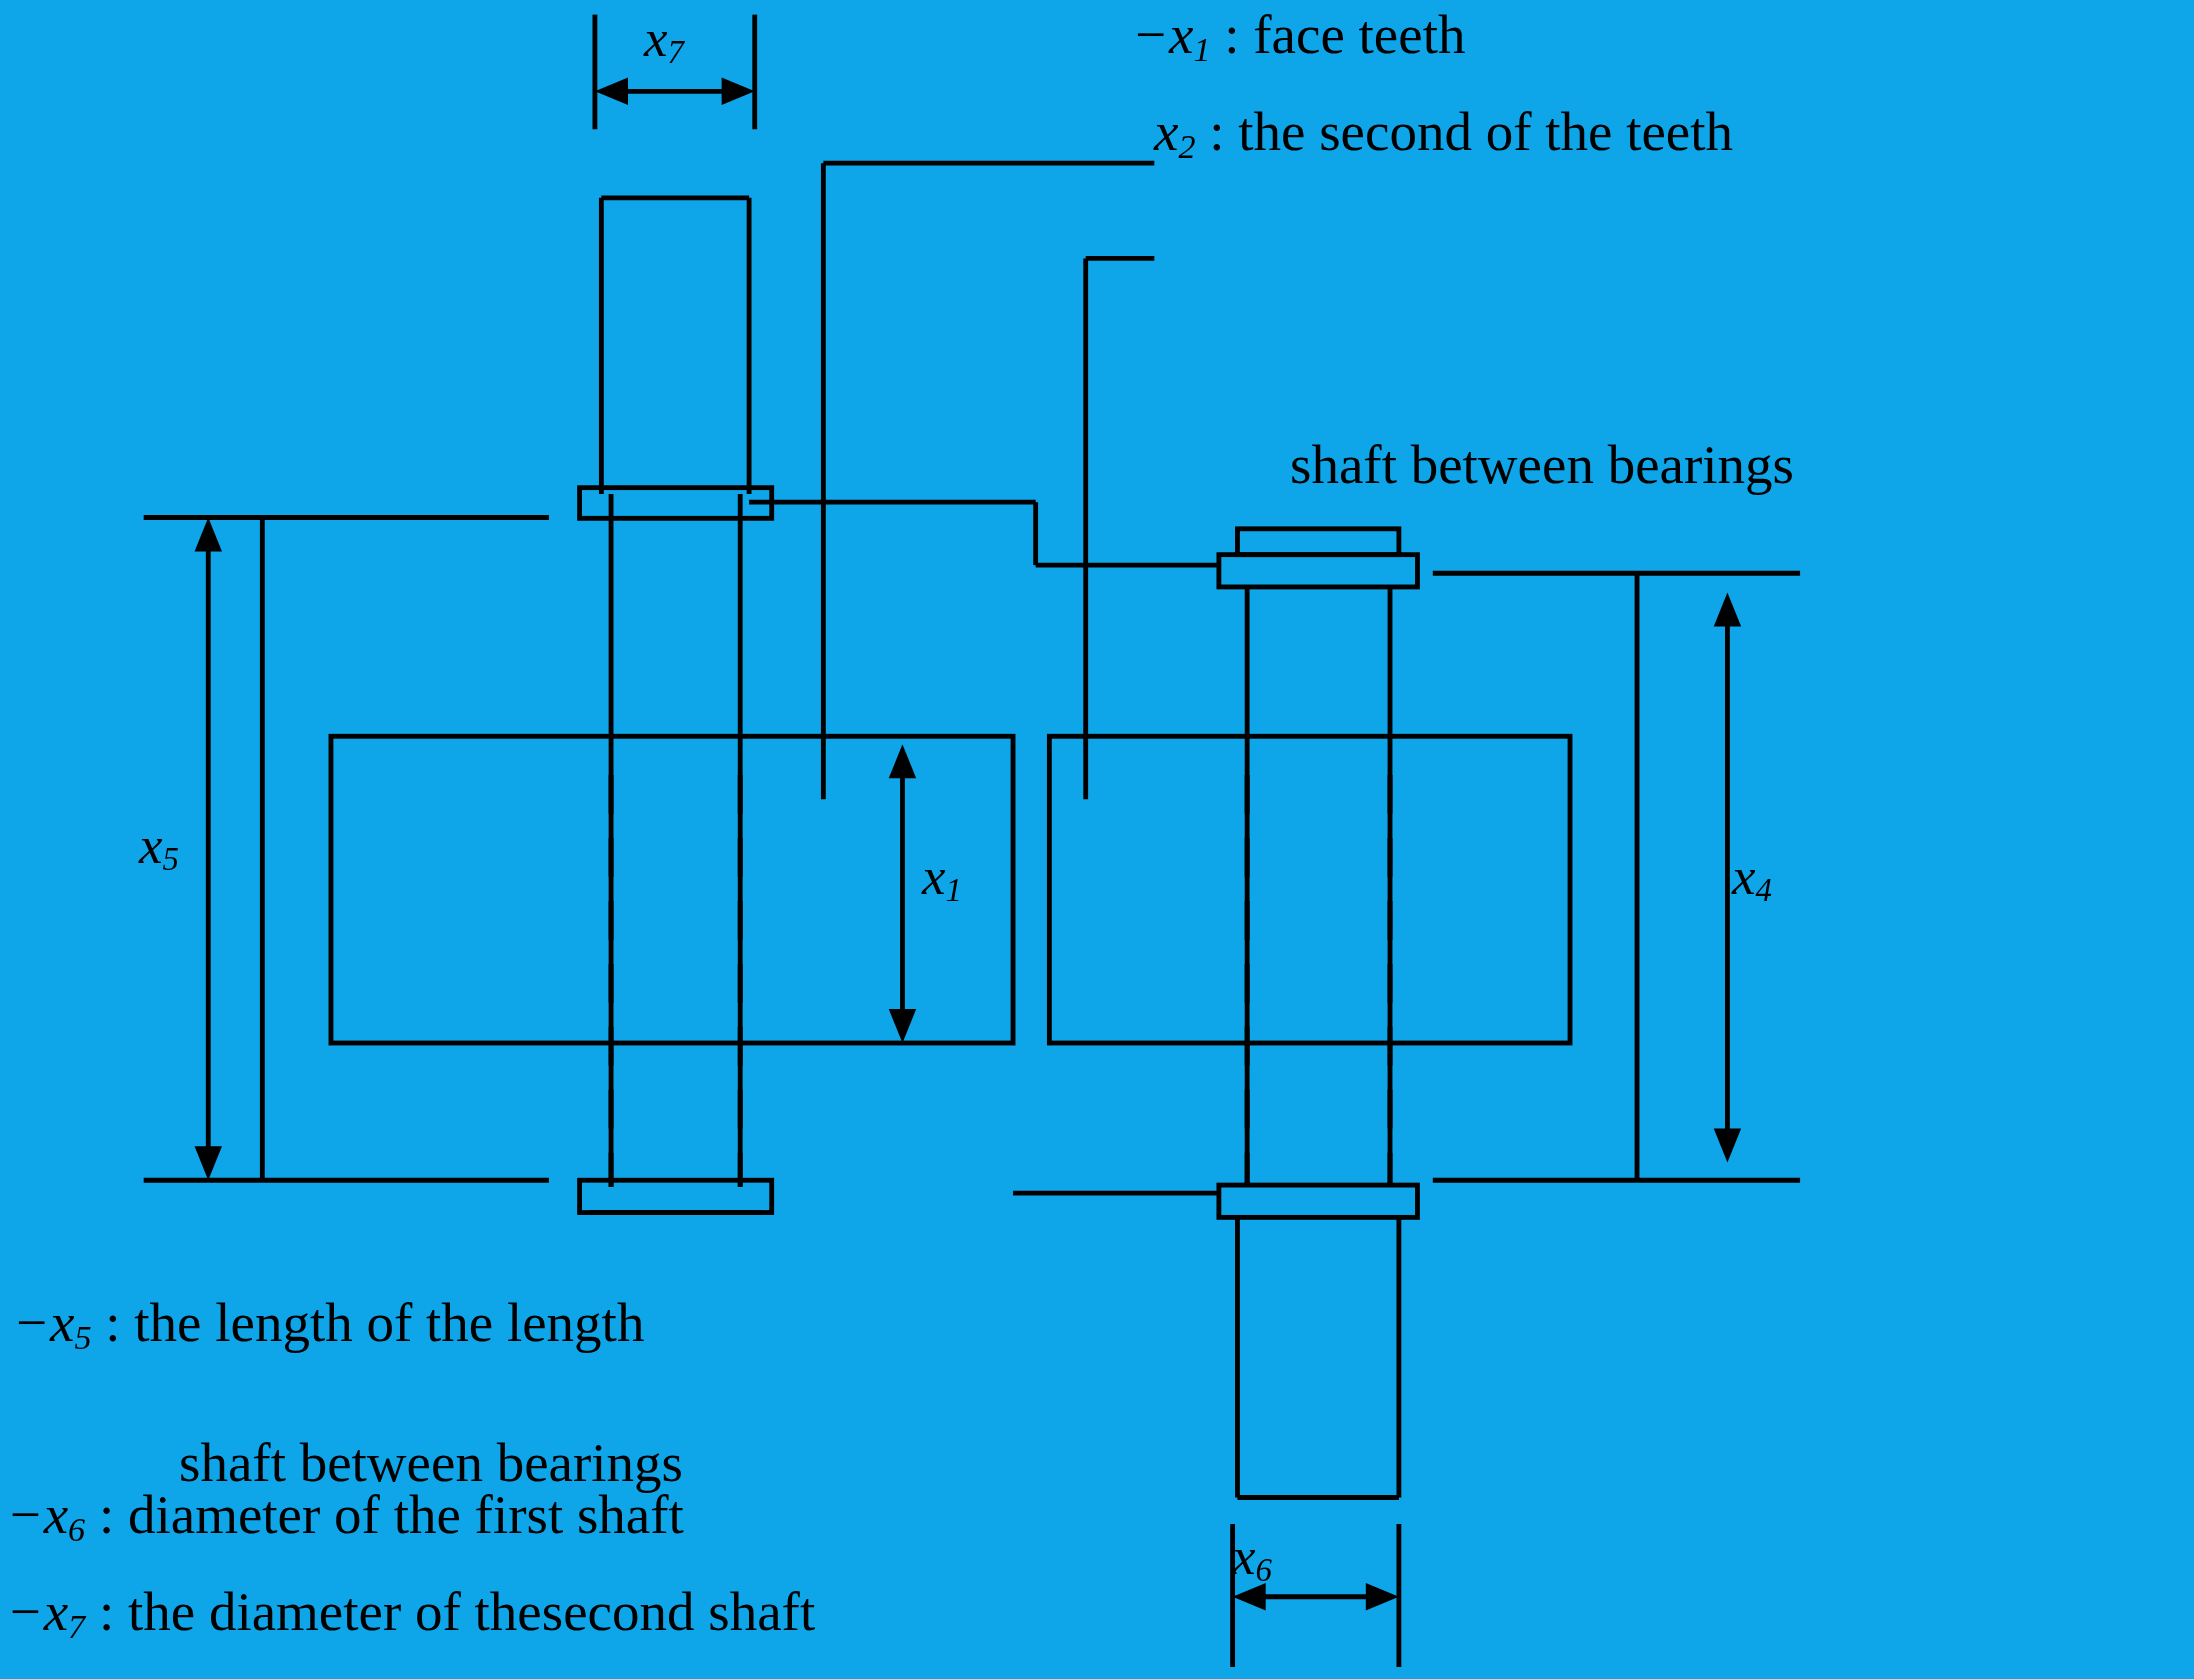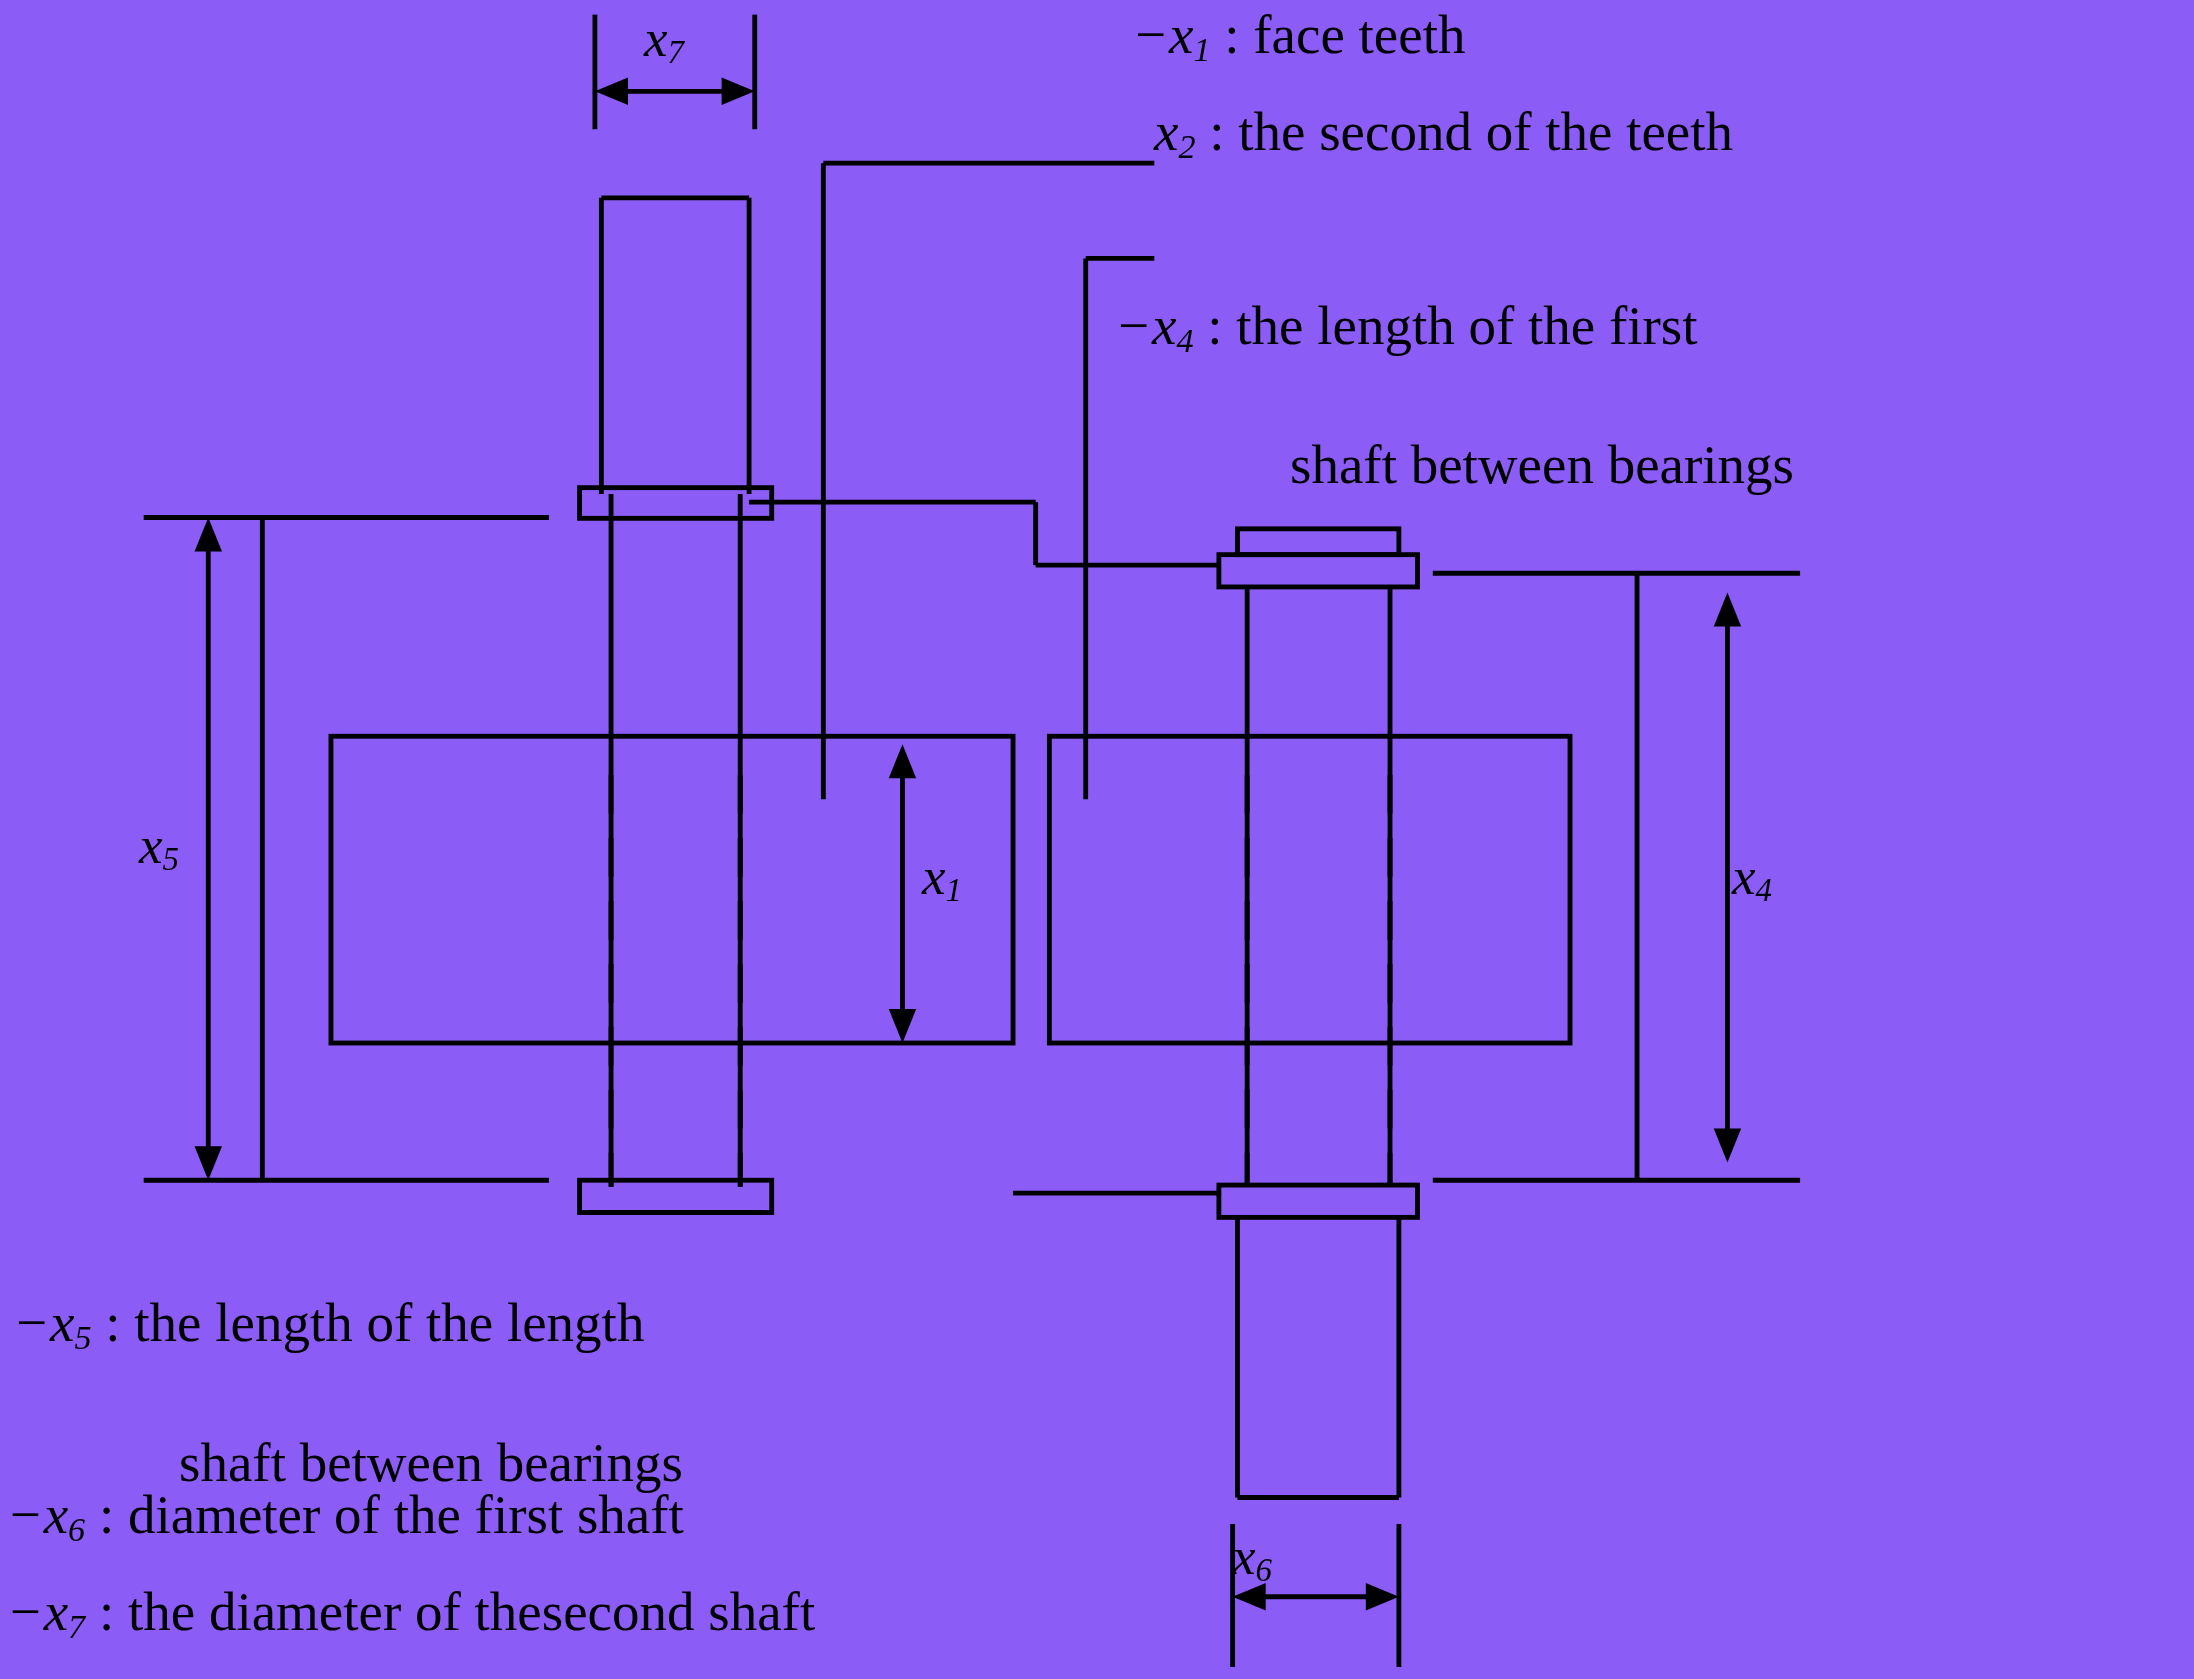--- a/index.html
+++ b/index.html
@@ -7,21 +7,21 @@
     padding: 0;
     background: #ffffff;
   }
   body {
     font-family: "Liberation Serif", serif;
   }
   #stage {
     position: relative;
     width: 2194px;
     height: 1680px;
-    background: #8b5cf6;
+    background: #0ea5e9;
     overflow: hidden;
   }
   svg.diagram {
     position: absolute;
     left: 0;
     top: 0;
     width: 2194px;
     height: 1680px;
   }
   .legend-item {
@@ -217,23 +217,20 @@
 
   <div class="legend-item" style="left:1135px; top:4px;">
     <span class="dash">−</span><span class="var"><span>x</span><sub>1</sub></span><span> : </span><span>face teeth</span>
   </div>
 
   <div class="legend-item" style="left:1154px; top:101px;">
     <span class="var"><span>x</span><sub>2</sub></span><span> : </span><span>the second of the teeth</span>
   </div>
 
 
-  <div class="legend-item" style="left:1118px; top:295px;">
-    <span class="dash">−</span><span class="var"><span>x</span><sub>4</sub></span><span> : </span><span>the length of the first</span>
-  </div>
   <div class="legend-cont" style="left:1290px; top:389px;">shaft between bearings</div>
 
   <div class="legend-item" style="left:16px; top:1292px;">
     <span class="dash">−</span><span class="var"><span>x</span><sub>5</sub></span><span> : </span><span>the length of the length</span>
   </div>
   <div class="legend-cont" style="left:179px; top:1387px;">shaft between bearings</div>
 
   <div class="legend-item" style="left:9.7px; top:1484px;">
     <span class="dash">−</span><span class="var"><span>x</span><sub>6</sub></span><span> : </span><span>diameter of the first shaft</span>
   </div>

